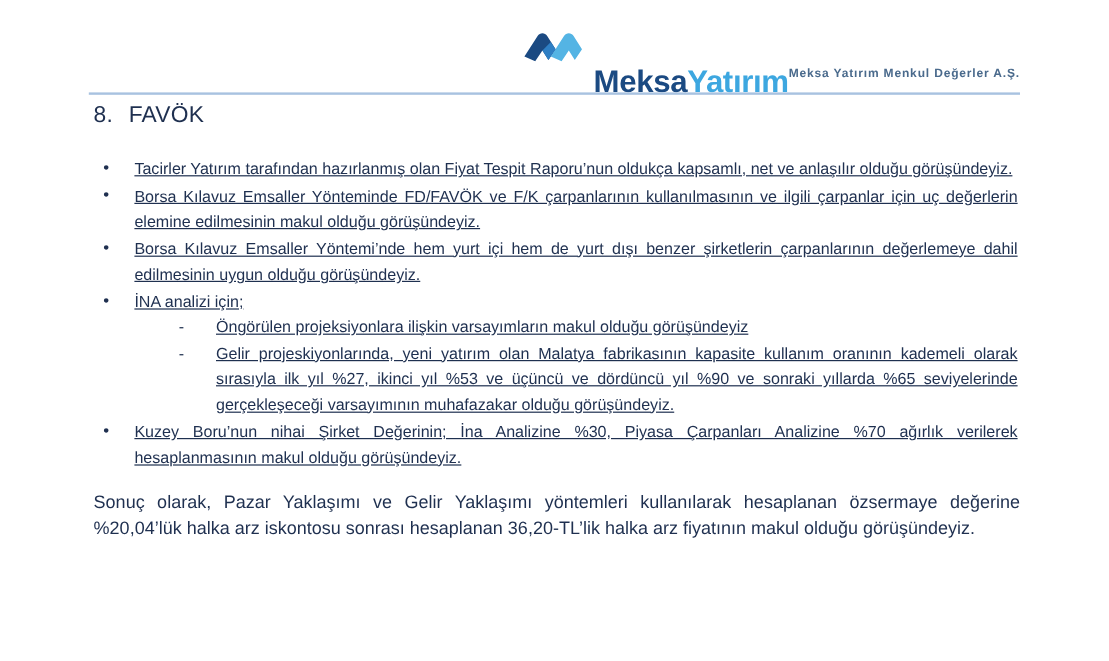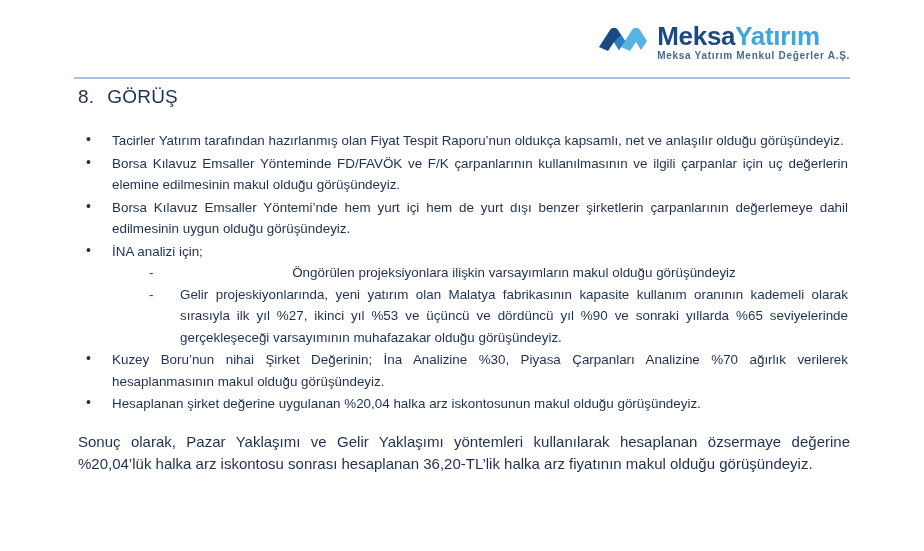--- a/index.html
+++ b/index.html
@@ -29,23 +29,24 @@
     align-items: flex-start;
   }
   .logo-mark {
     width: 52px;
     height: 34px;
     margin-right: 8px;
     flex: none;
   }
   .logo-text-wrap {
     display: flex;
-    flex-direction: column;
+    flex-direction: row;
     justify-content: center;
     padding-top: 1px;
+    margin-top: 32px;
   }
   .logo-wordmark {
     font-size: 26px;
     line-height: 26px;
     font-weight: bold;
     letter-spacing: -0.3px;
     white-space: nowrap;
   }
   .logo-word-dark { color: #1b4a82; }
   .logo-word-light { color: #3da7e0; }
@@ -83,20 +84,21 @@
     font-weight: normal;
     color: #1f3050;
     letter-spacing: 0.2px;
   }
   .section-title .num { margin-right: 13px; }
 
   ul.bullets {
     list-style: none;
     margin: 0;
     padding: 0 74px 0 112px;
+    text-decoration: underline;
   }
   ul.bullets > li {
     position: relative;
     font-size: 13.4px;
     line-height: 21.5px;
     text-align: justify;
     margin-bottom: 1px;
     padding-right: 2px;
   }
   ul.bullets > li::before {
@@ -120,21 +122,21 @@
     line-height: 21.5px;
     text-align: justify;
   }
   ul.sub > li::before {
     content: "-";
     position: absolute;
     left: -31px;
     top: 0;
     color: #1f3050;
   }
-  ul.sub > li.sub-short { text-align: center; }
+  ul.sub > li.sub-short { text-align: left; }
 
   .closing {
     margin: 16px 74px 0 78px;
     font-size: 15px;
     line-height: 22px;
     text-align: justify;
   }
 </style>
 </head>
 <body>
@@ -150,32 +152,31 @@
       <div class="logo-wordmark"><span class="logo-word-dark">Meksa</span><span class="logo-word-light">Yatırım</span></div>
       <div class="logo-tagline">Meksa Yatırım Menkul Değerler A.Ş.</div>
     </div>
   </div>
 </div>
 
 <div class="divider"></div>
 
 <div class="content">
 
-  <h1 class="section-title"><span class="num">8.</span><span>GÖRÜŞ</span></h1>
+  <h1 class="section-title"><span class="num">8.</span><span>FAVÖK</span></h1>
 
   <ul class="bullets">
     <li>Tacirler Yatırım tarafından hazırlanmış olan Fiyat Tespit Raporu’nun oldukça kapsamlı, net ve anlaşılır olduğu görüşündeyiz.</li>
     <li>Borsa Kılavuz Emsaller Yönteminde FD/FAVÖK ve F/K çarpanlarının kullanılmasının ve ilgili çarpanlar için uç değerlerin elemine edilmesinin makul olduğu görüşündeyiz.</li>
     <li>Borsa Kılavuz Emsaller Yöntemi’nde hem yurt içi hem de yurt dışı benzer şirketlerin çarpanlarının değerlemeye dahil edilmesinin uygun olduğu görüşündeyiz.</li>
     <li class="no-justify">
       <span>İNA analizi için;</span>
       <ul class="sub">
         <li class="sub-short">Öngörülen projeksiyonlara ilişkin varsayımların makul olduğu görüşündeyiz</li>
         <li>Gelir projeskiyonlarında,  yeni yatırım olan Malatya fabrikasının kapasite kullanım oranının kademeli olarak sırasıyla ilk yıl %27, ikinci yıl %53 ve üçüncü ve dördüncü yıl %90 ve sonraki yıllarda %65 seviyelerinde gerçekleşeceği varsayımının muhafazakar olduğu görüşündeyiz.</li>
       </ul>
     </li>
     <li>Kuzey Boru’nun nihai Şirket Değerinin; İna Analizine %30, Piyasa Çarpanları Analizine %70 ağırlık verilerek hesaplanmasının makul olduğu görüşündeyiz.</li>
-    <li class="no-justify">Hesaplanan şirket değerine uygulanan %20,04 halka arz iskontosunun makul olduğu görüşündeyiz.</li>
   </ul>
 
   <p class="closing">Sonuç olarak, Pazar Yaklaşımı ve Gelir Yaklaşımı yöntemleri kullanılarak hesaplanan özsermaye değerine %20,04’lük halka arz iskontosu sonrası hesaplanan 36,20-TL’lik halka arz fiyatının makul olduğu görüşündeyiz.</p>
 
 </div>
 
 </body></html>

